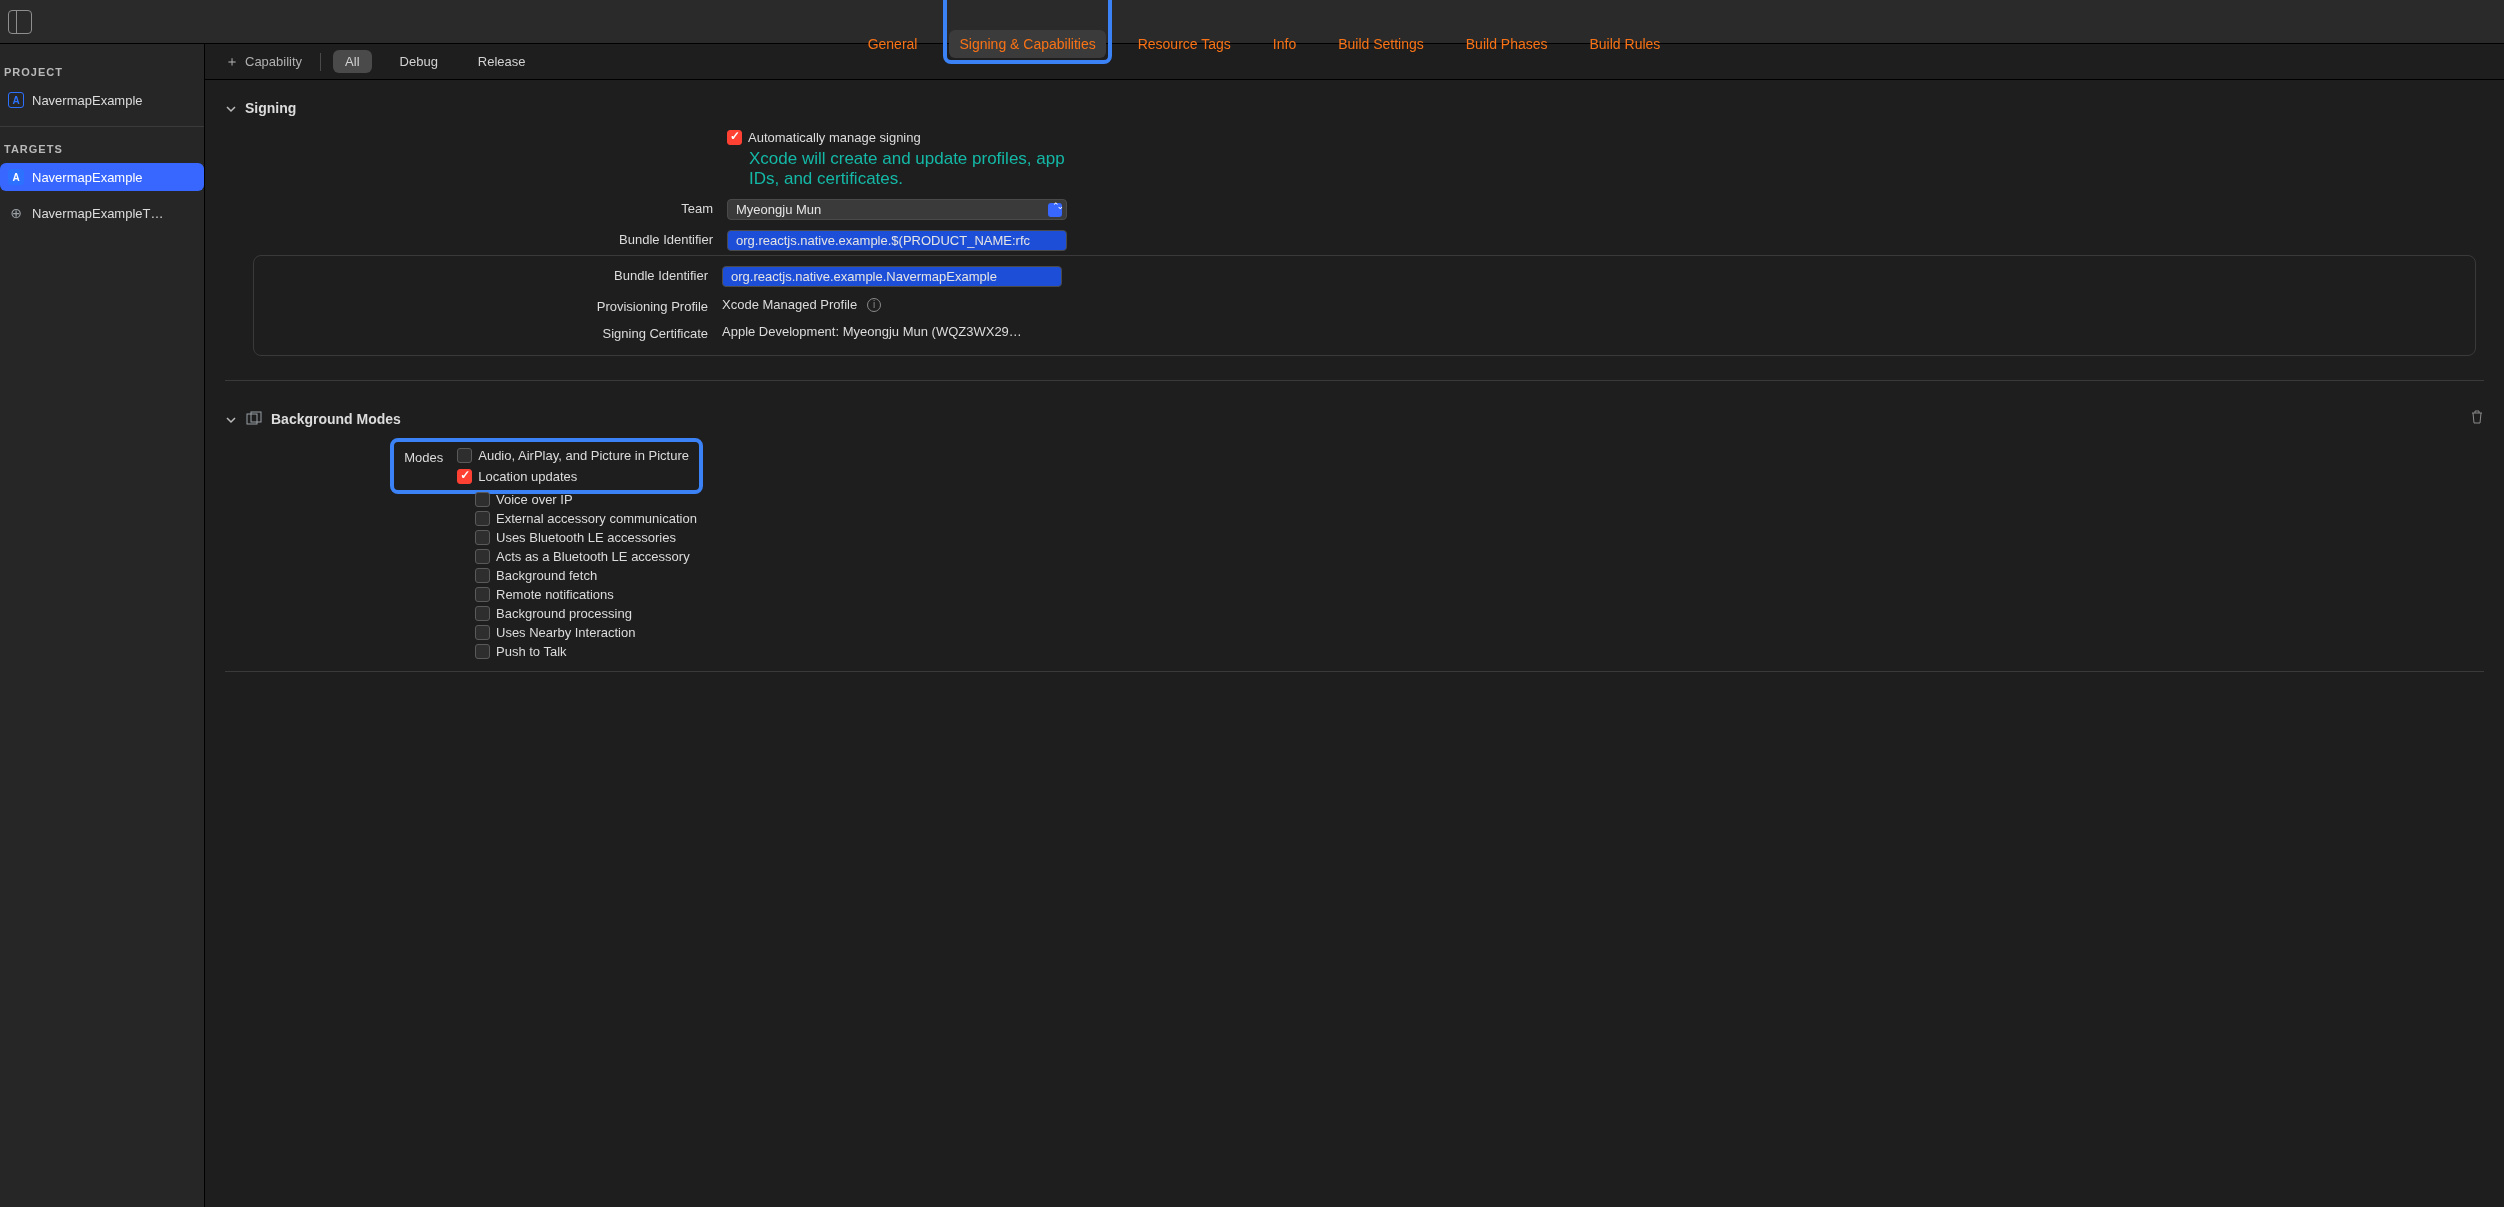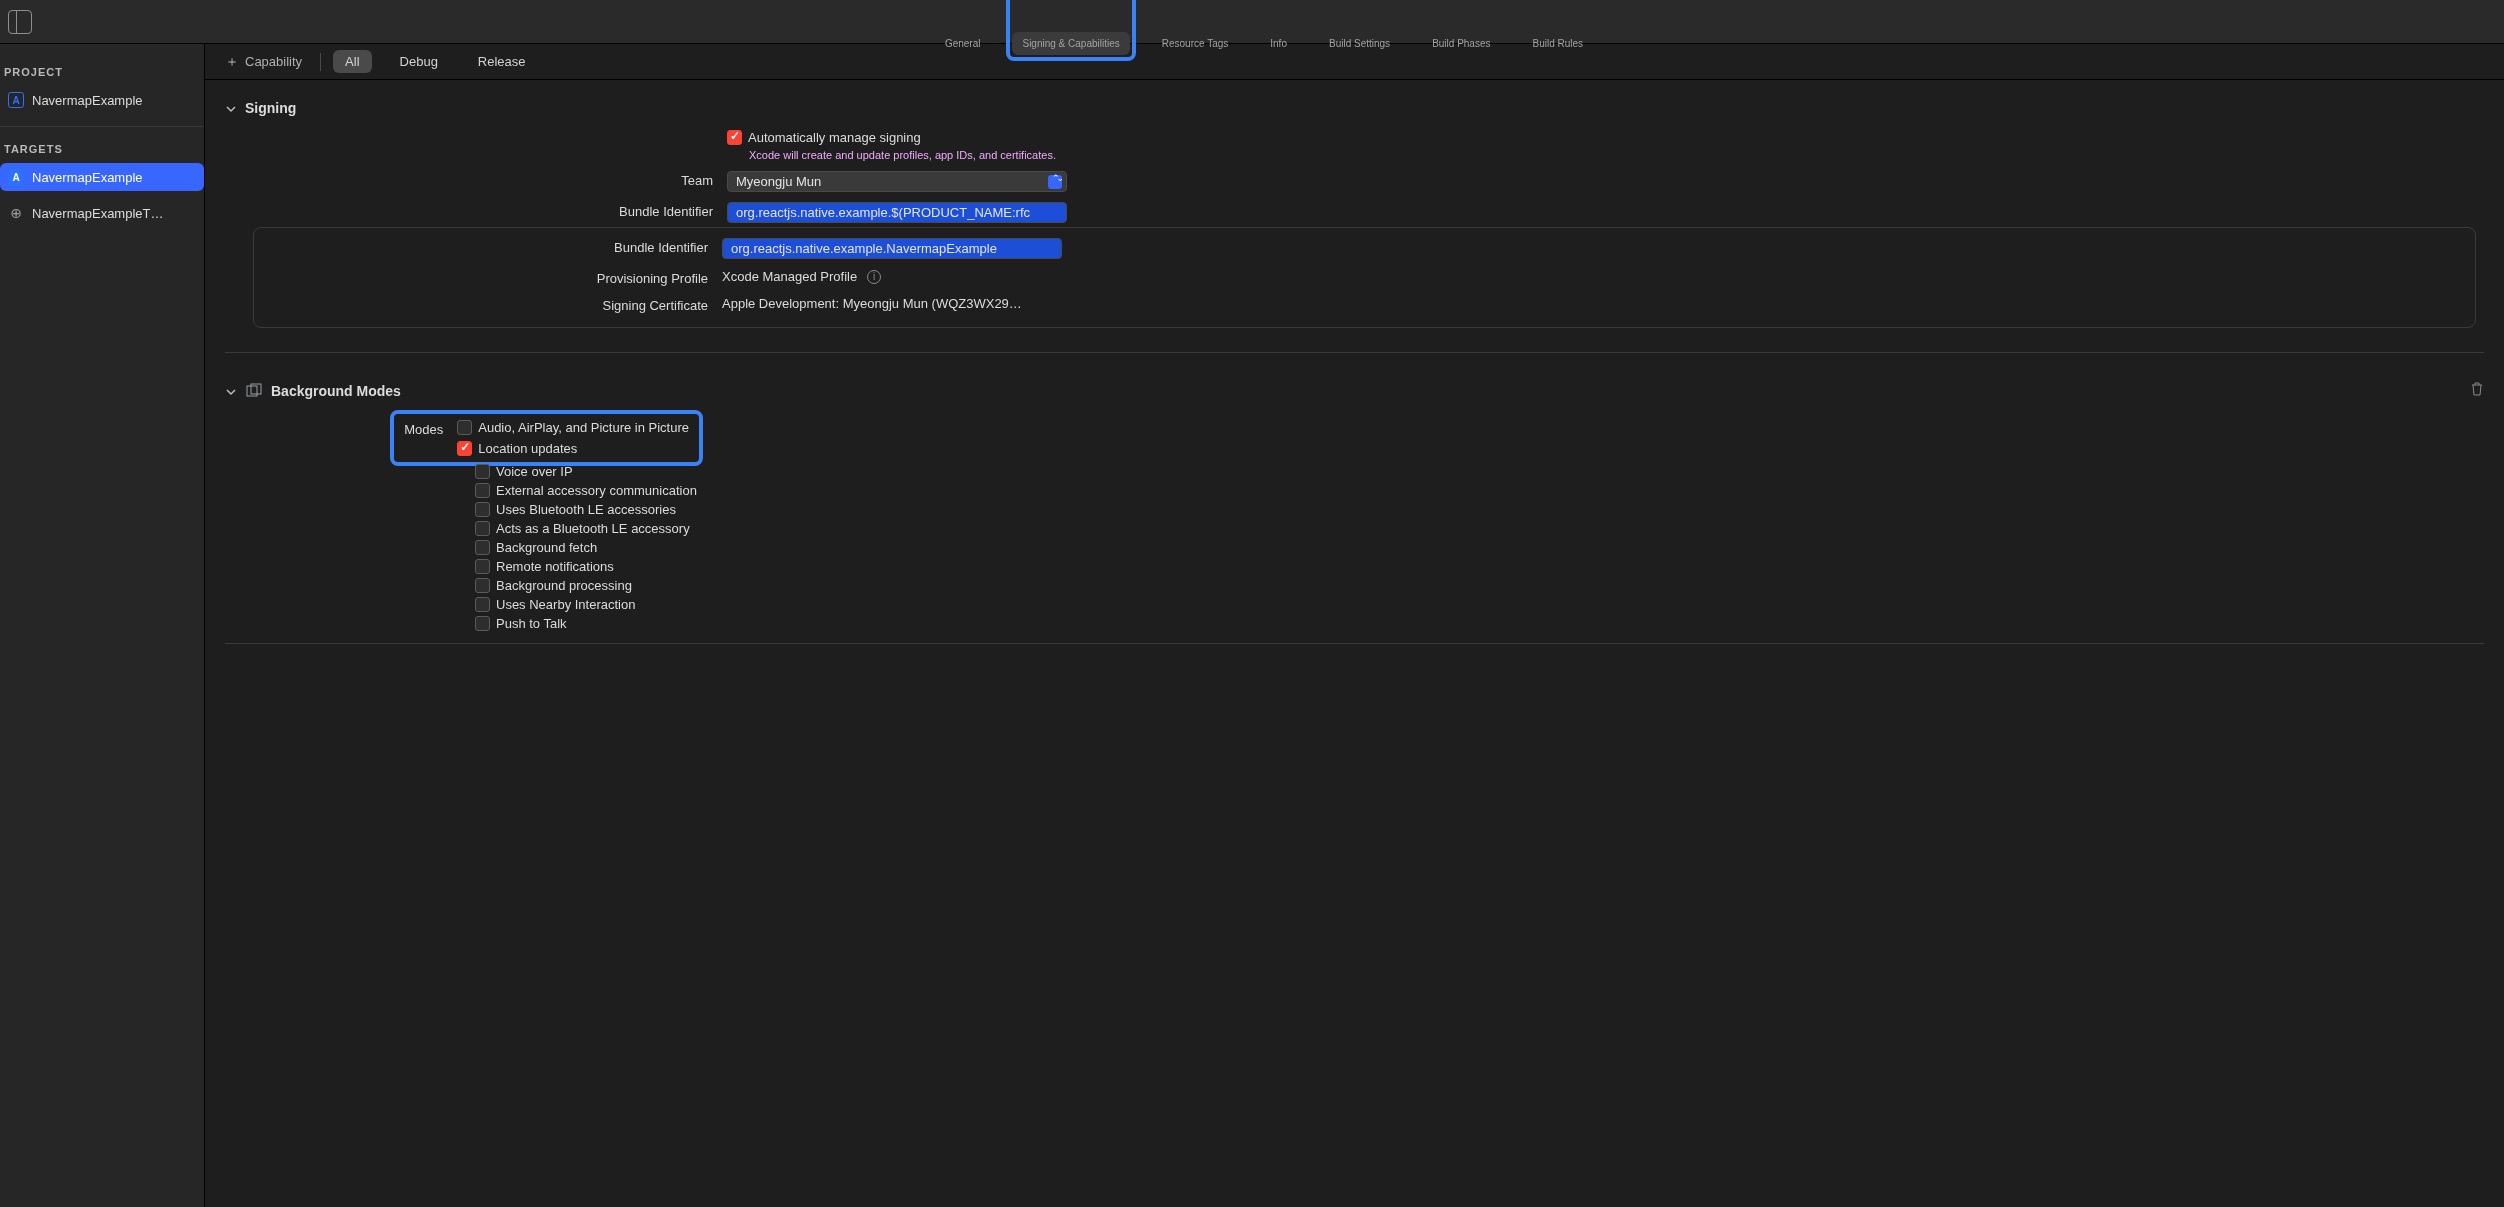--- a/index.html
+++ b/index.html
@@ -4,21 +4,21 @@
 <style>
   * { margin: 0; padding: 0; box-sizing: border-box; font-family: -apple-system, "SF Pro Text", "Helvetica Neue", Arial, sans-serif; }
   html, body { width: 100%; height: 100%; background: #1e1e1e; color: #dcdcdc; font-size: 13px; }
   body { display: flex; flex-direction: column; }
 
   
   .tabbar { height: 44px; background: #2a2a2a; border-bottom: 1px solid #000; display: flex; align-items: center; padding: 0 8px; }
   .tabbar .win-icon { width: 24px; height: 24px; border: 1px solid #8e8e8e; border-radius: 4px; display: flex; }
   .tabbar .win-icon::before { content: ""; width: 7px; height: 100%; border-right: 1px solid #8e8e8e; }
   .tabs-center { flex: 1; display: flex; justify-content: center; gap: 22px; }
-  .tab { padding: 6px 10px; color: #a3a3a3; border-radius: 6px; cursor: pointer; font-size: 10px; margin-top: 44px; }
+  .tab { padding: 6px 10px; color: #f97316; border-radius: 6px; cursor: pointer; font-size: 14px; margin-top: 44px; }
   .tab.active-hi { background: #3b3b3b; }
   .tab-hi-wrap { border: 4px solid #3b82f6; border-radius: 8px; padding: 2px; margin: -6px -6px; }
 
   
   .split { flex: 1; display: flex; overflow: hidden; }
   .sidebar { width: 205px; background: #262626; border-right: 1px solid #000; padding: 18px 0; display: flex; flex-direction: column; gap: 8px; }
   .side-header { font-size: 11px; font-weight: 700; color: #b9b9b9; letter-spacing: 1px; padding-left: 4px; margin-top: 4px; }
   .side-item { display: flex; align-items: center; gap: 8px; padding: 6px 8px; border-radius: 6px; cursor: pointer; white-space: nowrap; overflow: hidden; text-overflow: ellipsis; }
   .side-item.selected { background: #3867ff; color: #fff; }
   .icon-box { width: 16px; height: 16px; border-radius: 3px; display: inline-flex; align-items: center; justify-content: center; font-size: 10px; font-weight: 700; }
@@ -43,21 +43,21 @@
   .sec-head { display: flex; align-items: center; gap: 8px; font-weight: 600; font-size: 14px; padding: 8px 0 14px 0; }
   .disclosure { width: 12px; height: 12px; display: inline-block; }
   .disclosure svg { width: 12px; height: 12px; }
   .cap-icon { width: 18px; height: 18px; display: inline-flex; align-items: center; justify-content: center; color: #9aa0a6; }
   .trash { margin-left: auto; color: #8a8a8a; cursor: pointer; }
 
   .form { display: flex; flex-direction: column; gap: 10px; padding-left: 8px; }
   .row { display: flex; align-items: flex-start; gap: 14px; }
   .row .label { width: 480px; text-align: right; color: #dcdcdc; padding-top: 2px; }
   .row .val { flex: 1; display: flex; flex-direction: column; gap: 4px; align-items: flex-start; }
-  .hint { color: #f0abfc; font-size: 11px; padding-left: 22px; max-width: 360px; }
+  .hint { color: #14b8a6; font-size: 17px; padding-left: 22px; max-width: 360px; }
   .chk { display: flex; align-items: center; gap: 6px; }
   input[type="checkbox"].cb { appearance: none; width: 15px; height: 15px; border-radius: 3px; border: 1px solid #5a5a5a; background: #2e2e2e; position: relative; cursor: pointer; }
   input[type="checkbox"].cb:checked { background: #ff4133; border-color: #ff4133; }
   input[type="checkbox"].cb:checked::after { content: "✓"; color: #fff; position: absolute; left: 2px; top: -2px; font-size: 12px; font-weight: 700; }
   .select { background: #3a3a3a; border: 1px solid #4a4a4a; border-radius: 4px; padding: 2px 22px 2px 8px; color: #e4e4e4; position: relative; min-width: 340px; display: inline-block; }
   .select::after { content: ""; position: absolute; right: 4px; top: 3px; width: 14px; height: 14px; border-radius: 3px; background: #3867ff; }
   .select::before { content: "⌃⌄"; position: absolute; right: 5px; top: 2px; font-size: 9px; color: #fff; z-index: 2; line-height: 8px; letter-spacing: -3px; white-space: pre; }
   .textlike { background: #1d4ed8; border: 1px solid #4a4a4a; border-radius: 4px; padding: 2px 8px; color: #e4e4e4; min-width: 340px; display: inline-block; font-family: inherit; }
 
   .card { border: 1px solid #3a3a3a; border-radius: 8px; margin: 4px 8px 12px 28px; padding: 10px 14px 14px 14px; display: flex; flex-direction: column; gap: 10px; }

